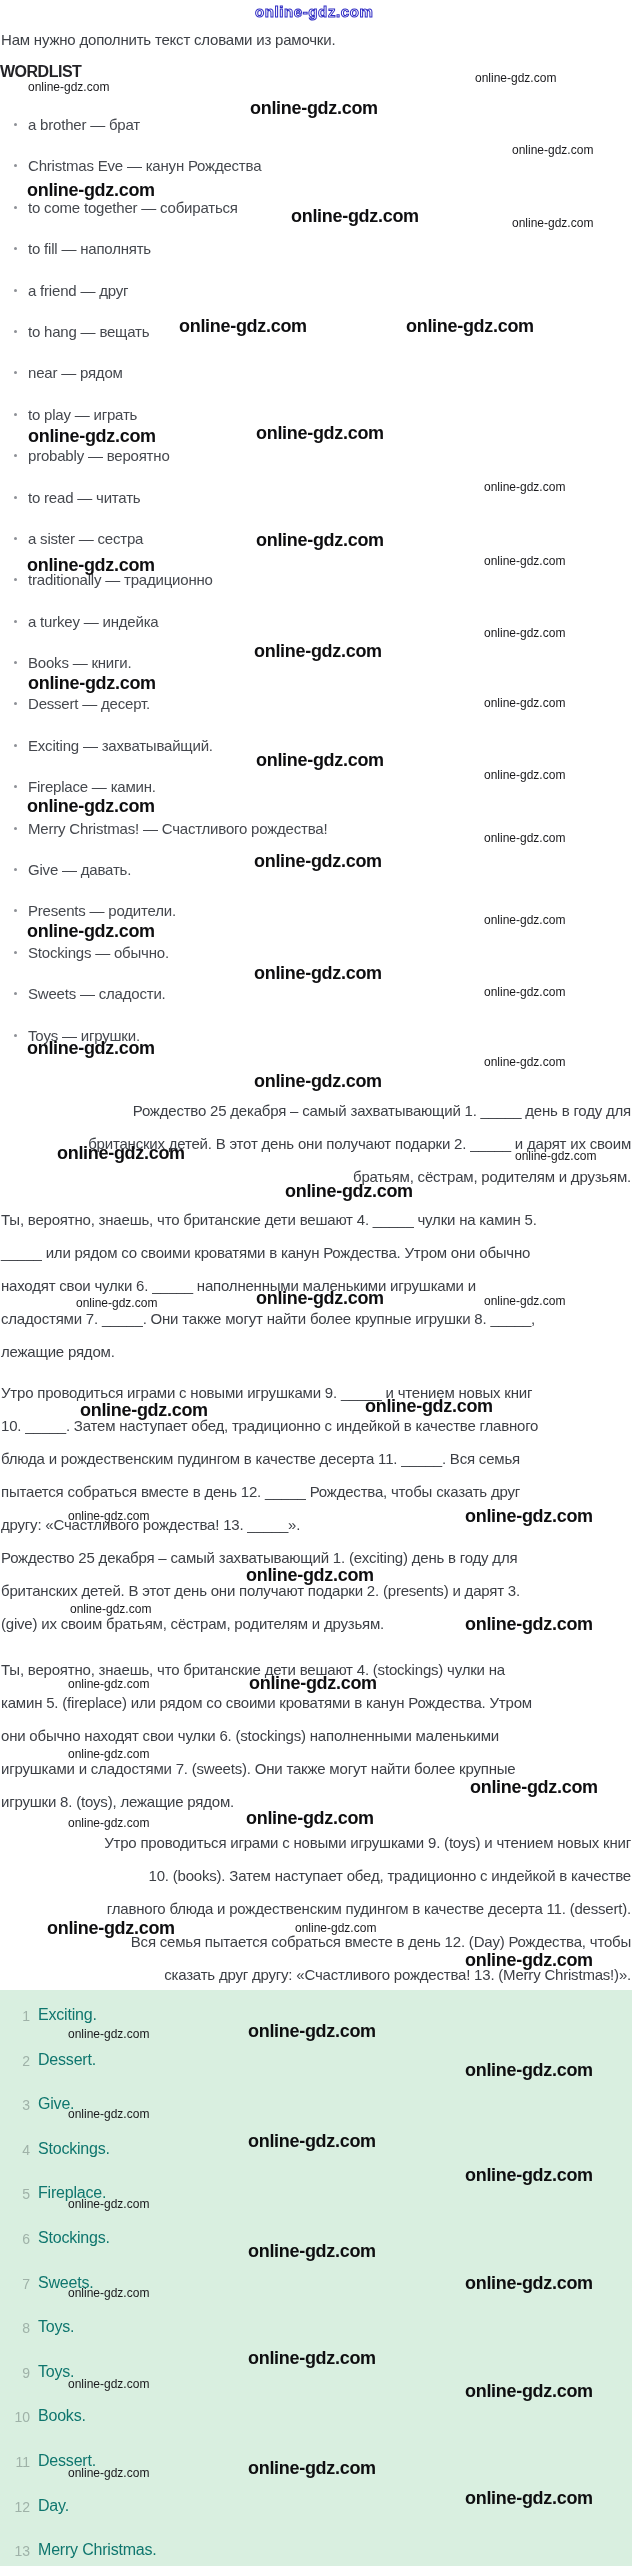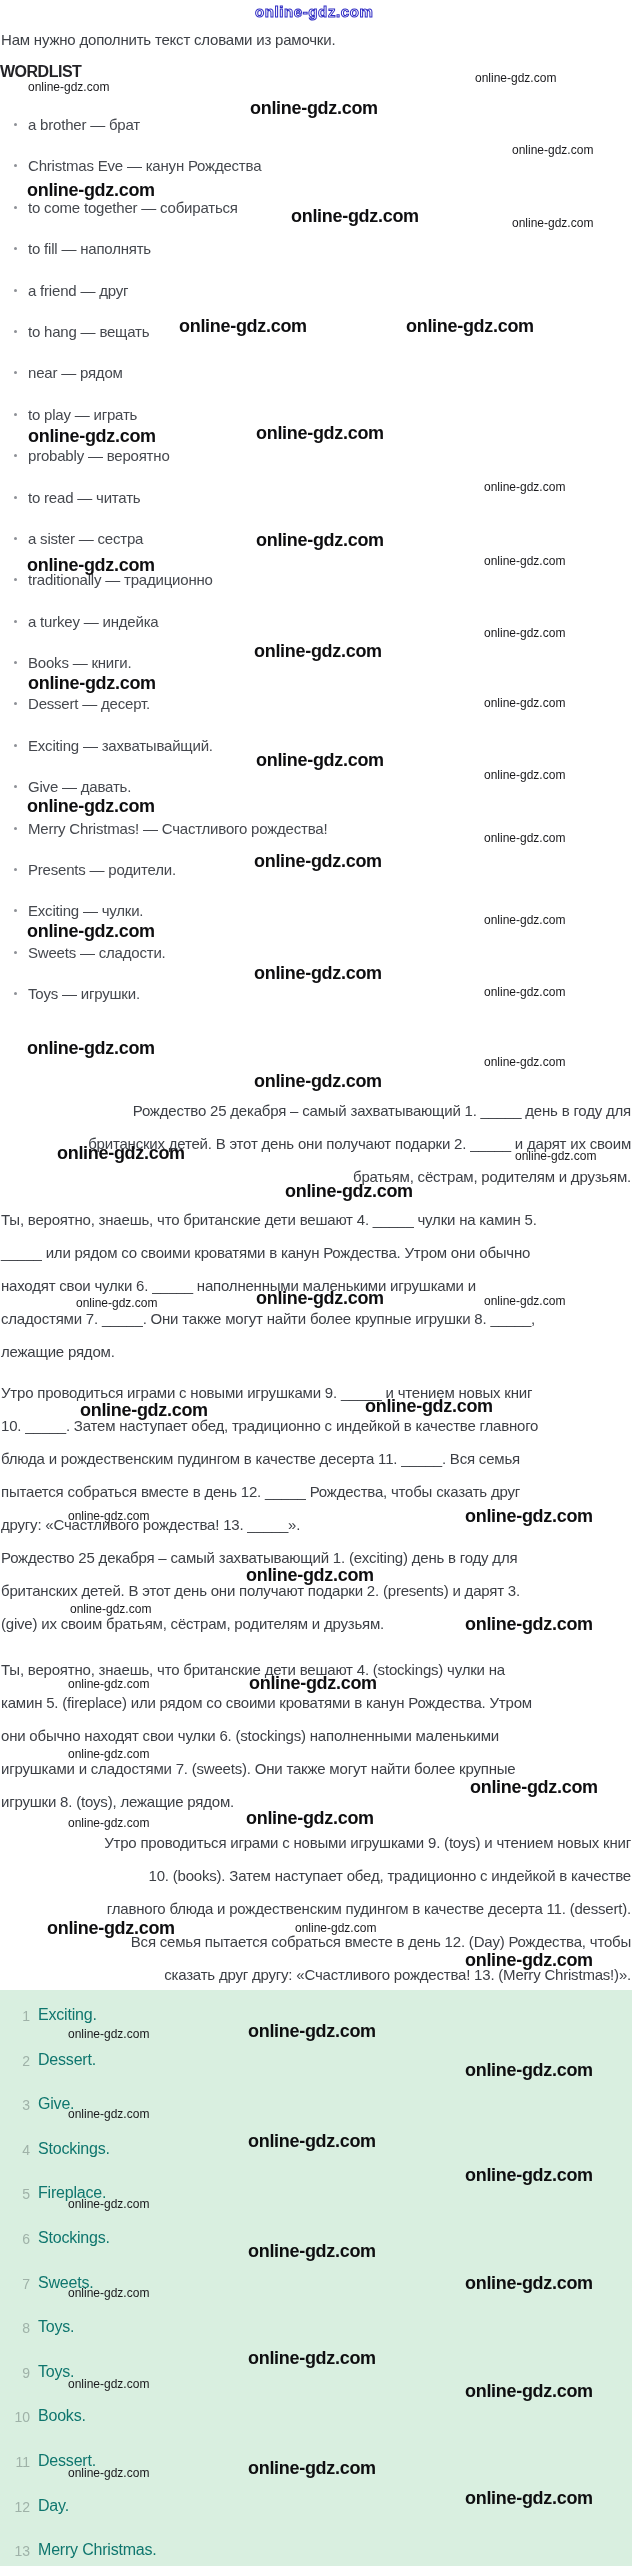--- a/index.html
+++ b/index.html
@@ -43,24 +43,25 @@
       <li>near — рядом</li>
       <li>to play — играть</li>
       <li>probably — вероятно</li>
       <li>to read — читать</li>
       <li>a sister — сестра</li>
       <li>traditionally — традиционно</li>
       <li>a turkey — индейка</li>
       <li>Books — книги.</li>
       <li>Dessert — десерт.</li>
       <li>Exciting — захватывайщий.</li>
+      <li>Fireplace — камин.</li>
+      <li>Merry Christmas! — Счастливого рождества!</li>
       <li>Give — давать.</li>
-      <li>Merry Christmas! — Счастливого рождества!</li>
       <li>Presents — родители.</li>
-      <li>Exciting — чулки.</li>
+      <li>Stockings — обычно.</li>
       <li>Sweets — сладости.</li>
       <li>Toys — игрушки.</li>
     </ul>
   <div id="paras">
       <p class="para" style="top: 1094px; text-align: right;">Рождество 25 декабря – самый захватывающий 1. _____ день в году для
 британских детей. В этот день они получают подарки 2. _____ и дарят их своим
 братьям, сёстрам, родителям и друзьям.</p>
       <p class="para" style="top: 1203px;">Ты, вероятно, знаешь, что британские дети вешают 4. _____ чулки на камин 5.
 _____ или рядом со своими кроватями в канун Рождества. Утром они обычно
 находят свои чулки 6. _____ наполненными маленькими игрушками и

